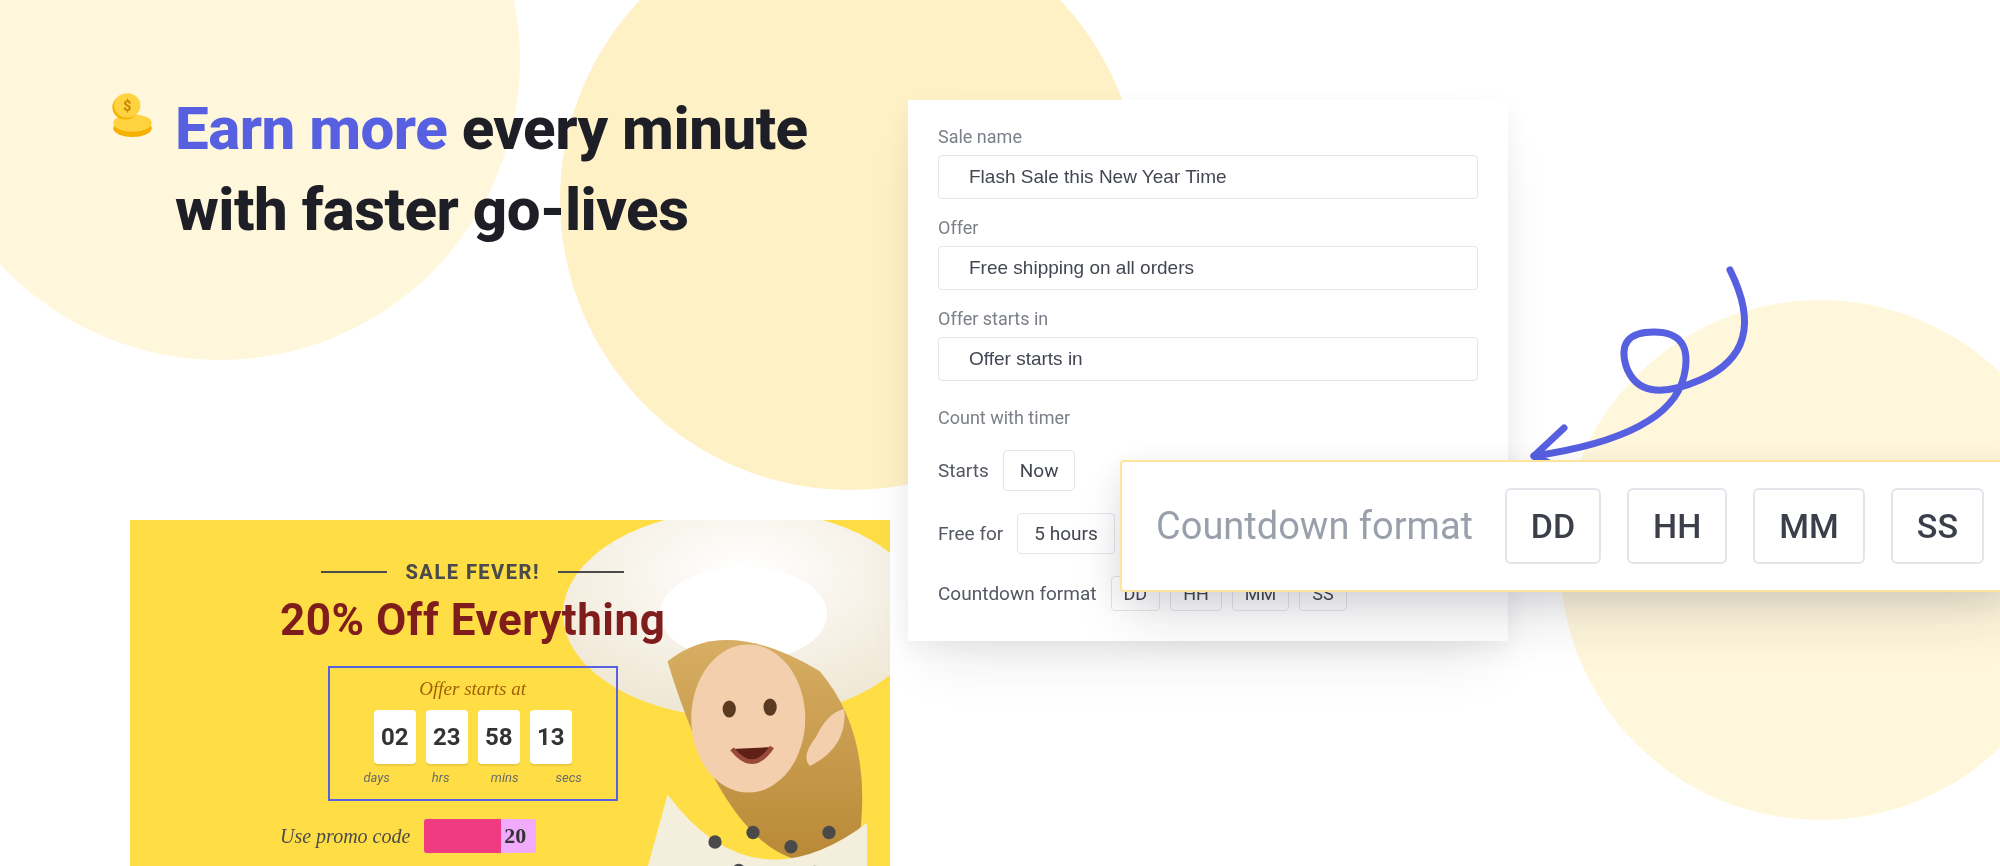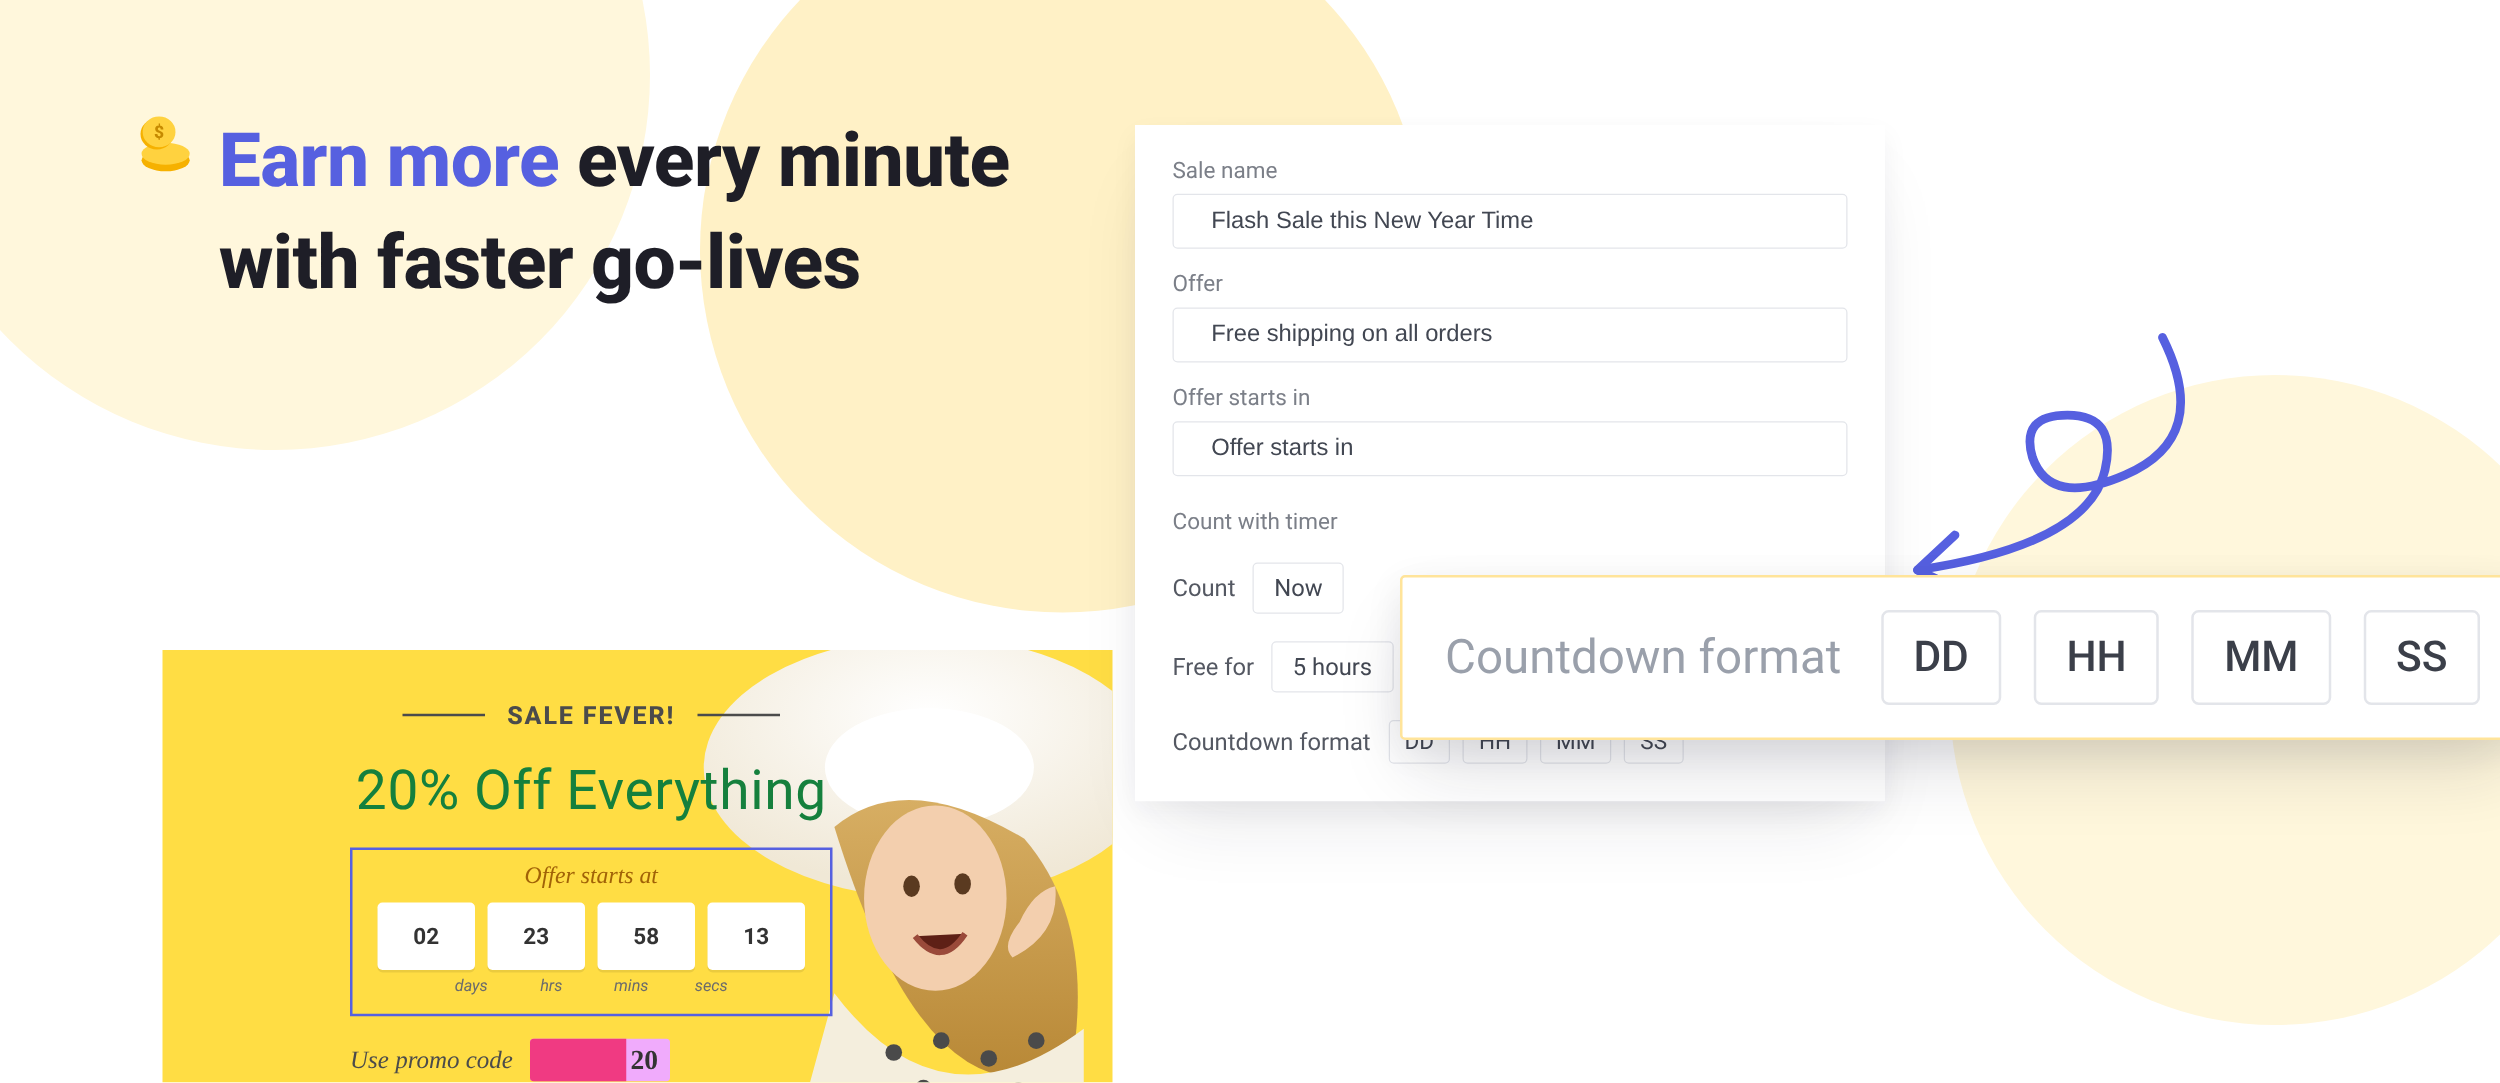--- a/index.html
+++ b/index.html
@@ -79,39 +79,39 @@
     text-align: center;
   }
   .sale-fever-row {
     display: flex; align-items: center; justify-content: center;
     gap: 18px;
     color: #4b4b4b;
     font-size: 20px; font-weight: 800; letter-spacing: 1.5px;
   }
   .sale-fever-row .line { height: 2px; width: 66px; background: #4b4b4b; }
   .promo-title {
-    margin-top: 22px;
-    font-size: 44px; font-weight: 400; color: #15803d;
+    margin-top: 10px;
+    font-size: 44px; font-weight: 700; color: #7f1d1d;
     letter-spacing: 0.5px;
   }
   .cd-card {
     margin-top: 20px;
     border: 2px solid #5660E0;
     display: inline-block;
     padding: 10px 20px 14px;
   }
   .cd-label {
     font-style: italic; font-family: Georgia, "Times New Roman", serif;
     color: #a16207; font-size: 19px;
   }
   .cd-tiles { display: flex; gap: 10px; margin-top: 10px; justify-content: center; }
   .cd-tile {
-    width: 78px; height: 54px; background: #fff; border-radius: 4px;
+    width: 42px; height: 54px; background: #fff; border-radius: 4px;
     display: flex; align-items: center; justify-content: center;
-    font-size: 18px; font-weight: 700; color: #333;
+    font-size: 24px; font-weight: 700; color: #333;
     box-shadow: 0 2px 0 rgba(0,0,0,0.08);
   }
   .cd-captions { display: flex; gap: 10px; margin-top: 6px; justify-content: center; }
   .cd-cap { width: 54px; font-size: 13px; color: #6b6b6b; font-style: italic; }
   .promo-code-row {
     margin-top: 18px;
     font-style: italic; font-family: Georgia, "Times New Roman", serif;
     color: #4b4b4b; font-size: 20px;
     display: flex; align-items: center; gap: 14px;
   }
@@ -304,21 +304,21 @@
 
   <div class="field-label">Offer</div>
   <input class="text-input" value="Free shipping on all orders" style="">
 
   <div class="field-label">Offer starts in</div>
   <input class="text-input" value="Offer starts in" style="">
 
   <div class="field-label" style="margin-top:26px">Count with timer</div>
 
   <div class="row">
-    <span>Count</span>
+    <span>Starts</span>
     <span class="pill">Now</span>
   </div>
 
   <div class="row">
     <span>Free for</span>
     <span class="pill">5 hours</span>
   </div>
 
   <div class="row">
     <span>Countdown format</span>

